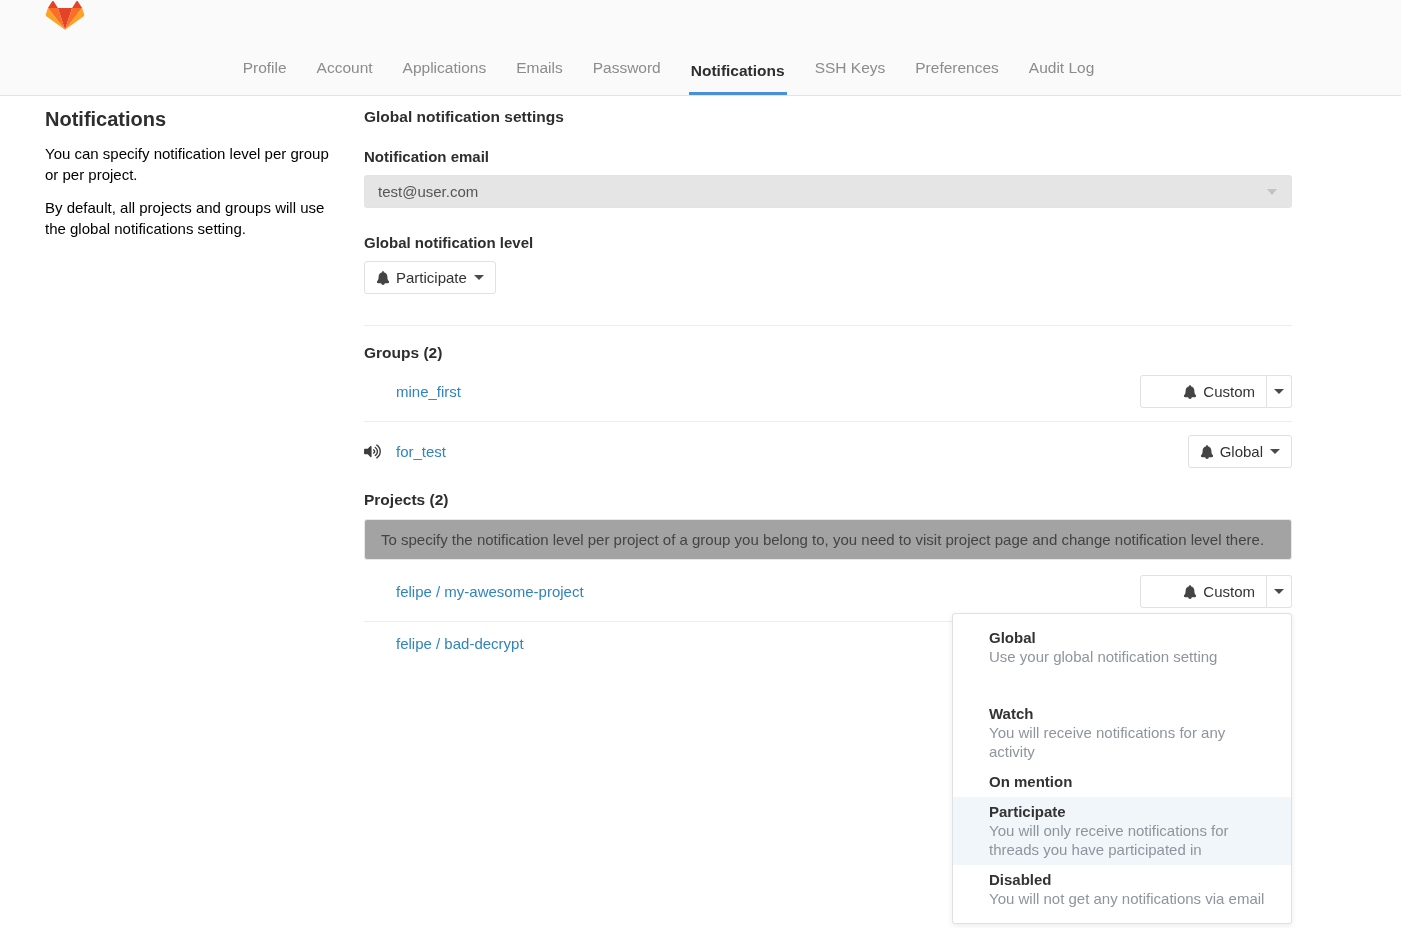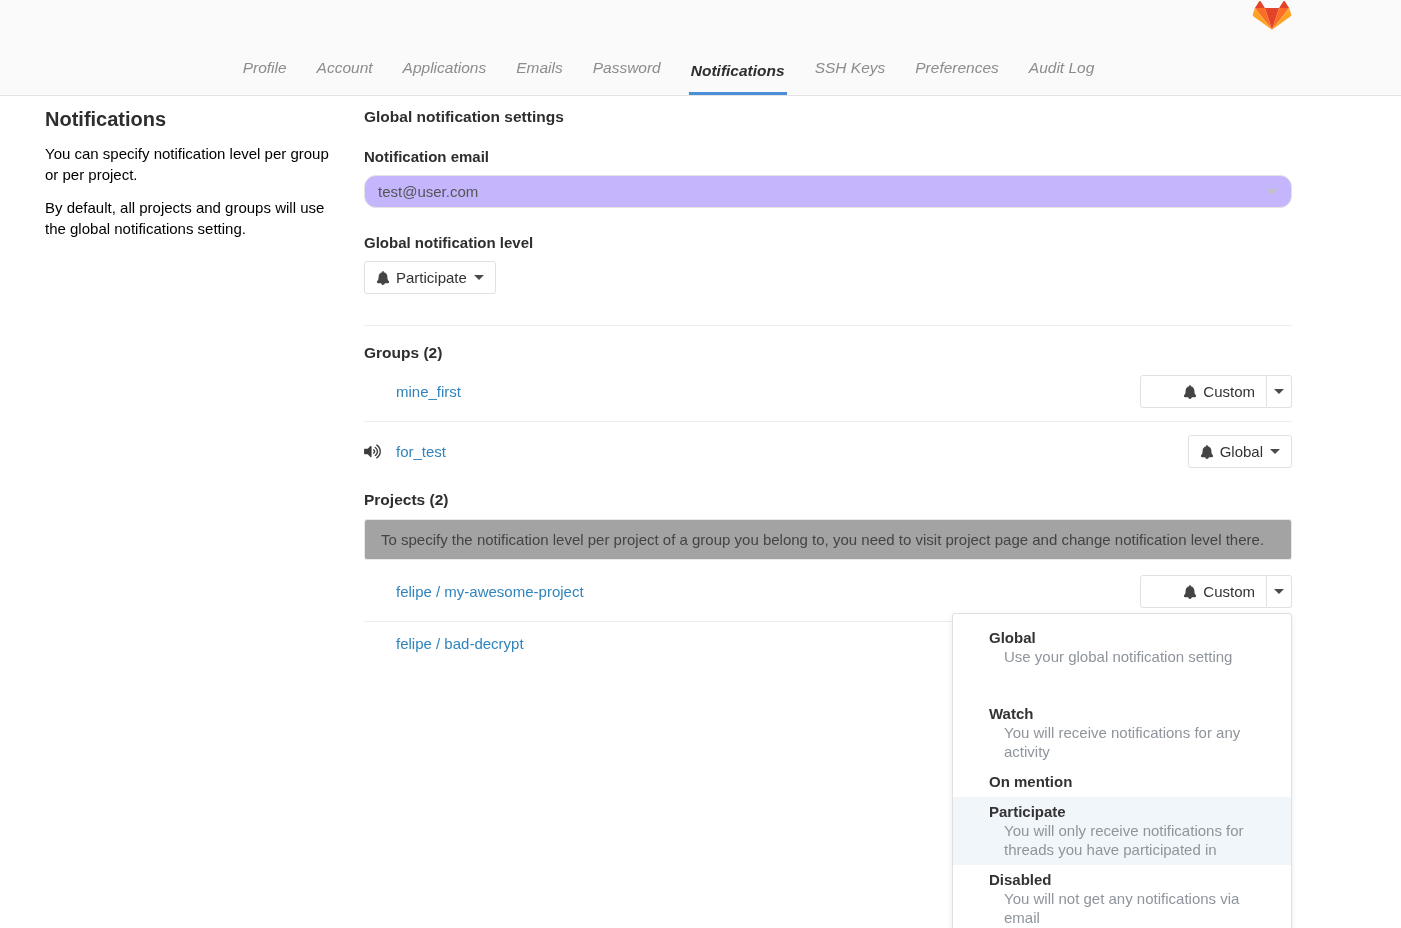--- a/index.html
+++ b/index.html
@@ -1,40 +1,40 @@
 <!DOCTYPE html>
 <html><head>
 <meta charset="utf-8">
 <style>
   * { margin:0; padding:0; box-sizing:border-box; }
   html,body { width:1401px; height:928px; background:#fff; overflow:hidden;
     font-family:"Liberation Sans","DejaVu Sans",sans-serif; color:#2e2e2e; }
 
   
   .top-header { background:#fafafa; border-bottom:1px solid #e3e3e3; height:96px; }
-  .header-inner { width:1247px; margin:0 auto 0 45px; text-align:right;font-style:italic; }
+  .header-inner { width:1247px; margin:0 auto 0 45px; text-align:left; }
   .logo-wrap { padding-top:1px; height:40px; }
   .logo-wrap svg { width:40px; height:37px; display:inline-block; }
   .nav-tabs { display:flex; justify-content:center; align-items:flex-end; height:55px; }
   .nav-tab { font-size:15.5px; color:#8c8c8c; text-decoration:none; padding:0 2px 15px;
     margin:0 13px; border-bottom:3px solid transparent; cursor:pointer; white-space:nowrap; }
   .nav-tab.active { color:#2e2e2e; font-weight:700; border-bottom-color:#4a8fd8; padding-bottom:12px; }
 
   
   .container { display:flex; width:1247px; margin-left:45px; }
   .sidebar { width:319px; padding-right:34px; padding-top:12px; }
   .sidebar h2 { font-size:20px; font-weight:700; color:#2e2e2e; margin-top:0; }
   .sidebar p { font-size:15px; line-height:21px; color:#000000; margin-top:12px; }
   .main { width:928px; padding-top:12px; }
 
   .section-title { font-size:15.5px; font-weight:700; color:#2e2e2e; }
   .field-label { display:block; font-size:15px; font-weight:700; color:#2e2e2e; margin-top:22px; }
 
-  .select-box { margin-top:10px; height:33px; width:100%; background:#c4b5fd; border:1px solid #e3e3e3;
-    border-radius:12px; display:flex; align-items:center; padding:0 13px; font-size:15px; color:#555;
+  .select-box { margin-top:10px; height:33px; width:100%; background:#e5e5e5; border:1px solid #e3e3e3;
+    border-radius:3px; display:flex; align-items:center; padding:0 13px; font-size:15px; color:#555;
     cursor:pointer; position:relative; }
   .select-box .caret { position:absolute; right:14px; border-left:5px solid transparent;
     border-right:5px solid transparent; border-top:6px solid #c2c2c2; }
 
   .btn { display:inline-flex; align-items:center; height:33px; background:#fff;
     border:1px solid #e1e1e1; border-radius:3px; font-size:15px; color:#333; cursor:pointer;
     padding:0 11px; font-family:inherit; }
   .btn .bell { width:14px; height:14px; margin-right:6px; fill:#444; }
   .btn .caret-down { margin-left:7px; border-left:5px solid transparent; border-right:5px solid transparent;
     border-top:5px solid #4a4a4a; }
@@ -57,21 +57,21 @@
     padding:11px 16px; font-size:15px; color:#444; }
 
   
   .dd-wrap { position:relative; }
   .dropdown-menu { position:absolute; top:38px; right:0; width:340px; background:#fff;
     border:1px solid #e0e0e0; border-radius:3px; box-shadow:0 2px 6px rgba(0,0,0,.08);
     padding:9px 0; z-index:20; text-align:left; }
   .dd-item { display:block; padding:5px 16px 6px 36px; cursor:pointer; }
   .dd-item.active { background:#f1f6fb; }
   .dd-title { font-size:15px; font-weight:700; color:#333; line-height:19px; }
-  .dd-desc { font-size:15px; color:#8f959c; line-height:19px;margin-left:15px; }
+  .dd-desc { font-size:15px; color:#8f959c; line-height:19px; }
 </style>
 </head>
 <body>
 
 <header class="top-header">
   <div class="header-inner">
     <div class="logo-wrap">
       <svg viewBox="0 0 586 559">
         <path fill="#e24329" d="M293,435 L400.4,104.4 H185.6 Z"></path>
         <path fill="#fc6d26" d="M293,435 L185.6,104.4 H35 Z"></path>

